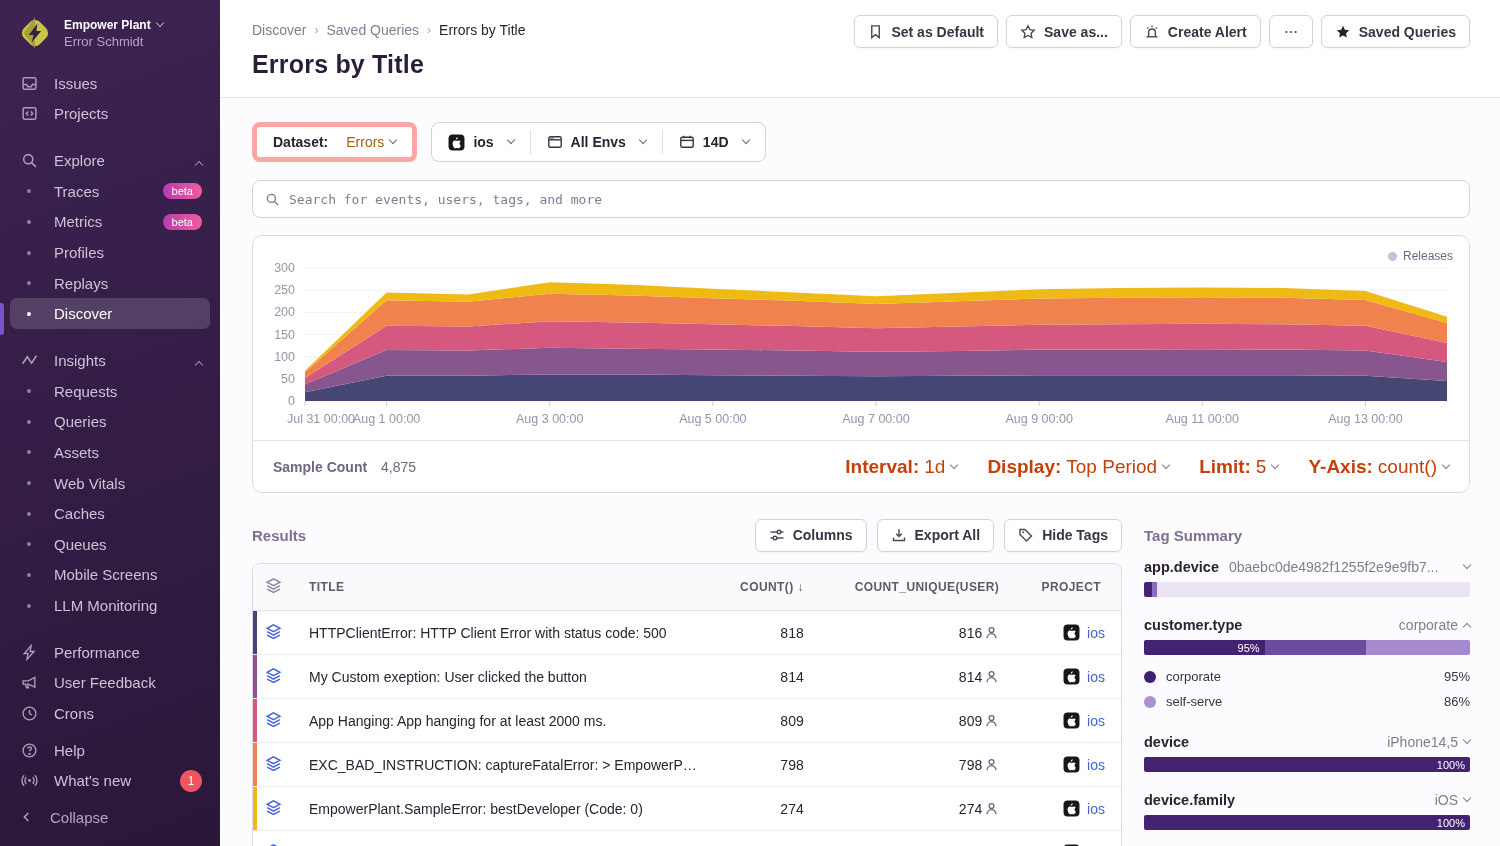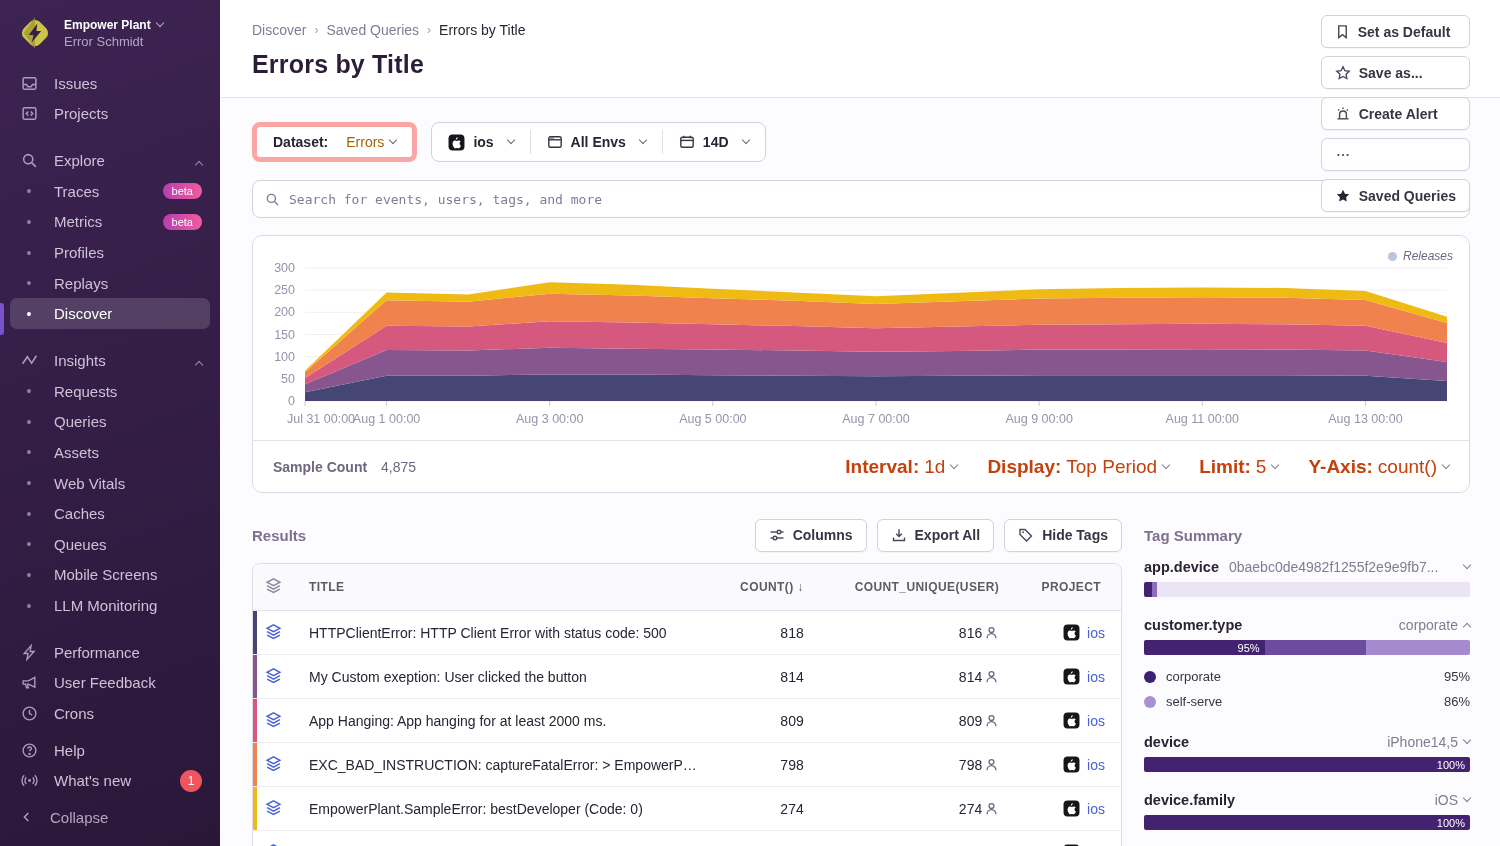--- a/index.html
+++ b/index.html
@@ -37,21 +37,21 @@
   .collapse-item .lbl { margin-left:16px; }
 
   
   .main { flex:1 1 auto; display:flex; flex-direction:column; background:#fcfbfd; }
   .pg-header { background:#ffffff; border-bottom:1px solid #e6e0ec; padding:22px 30px 18px 32px; position:relative; }
   .breadcrumb { font-size:14px; color:#857a93; display:flex; gap:8px; align-items:center; }
   .breadcrumb .crumb { cursor:pointer; }
   .breadcrumb .sep { color:#a99fb5; font-size:12px; }
   .breadcrumb .current { color:#2b2233; }
   .page-title { font-size:25px; font-weight:bold; color:#2b1d38; margin-top:12px; letter-spacing:0.2px; }
-  .header-actions { position:absolute; top:15px; right:30px; display:flex; gap:8px;flex-direction:column; }
+  .header-actions { position:absolute; top:15px; right:30px; display:flex; gap:8px; }
   .btn { display:flex; align-items:center; gap:8px; height:33px; padding:0 13px; background:#fff;
     border:1px solid #d6d0dc; border-radius:6px; font-size:14px; font-weight:bold; color:#3a3344;
     cursor:pointer; box-shadow:0 1px 1px rgba(40,30,60,0.03); white-space:nowrap; }
   .btn .icon { color:#4d4458; display:flex; }
 
   .content { padding:24px 30px 0 32px; flex:1 1 auto; overflow:hidden; }
 
   
   .filter-row { display:flex; gap:14px; }
   .pill { display:flex; align-items:center; background:#fff; border:5px solid #fca5a5; border-radius:8px;
@@ -65,21 +65,21 @@
 
   .search-bar { margin-top:18px; display:flex; align-items:center; gap:9px; background:#fff;
     border:1px solid #d6d0dc; border-radius:8px; height:38px; padding:0 12px; color:#857a93; }
   .search-bar input { border:none; outline:none; flex:1; font-family:"DejaVu Sans Mono", monospace;
     font-size:13px; color:#2b2233; background:transparent; }
   .search-bar input::placeholder { color:#857a93; }
 
   
   .chart-panel { margin-top:17px; background:#fff; border:1px solid #e0dae6; border-radius:10px; position:relative; }
   .chart-legend { position:absolute; top:13px; right:16px; display:flex; align-items:center; gap:6px;
-    font-size:12px; color:#6e6680;font-style:italic; }
+    font-size:12px; color:#6e6680; }
   .chart-legend .dot { width:9px; height:9px; border-radius:50%; }
   .chart-footer { border-top:1px solid #e6e0ec; height:52px; display:flex; align-items:center; padding:0 20px; }
   .sample { font-size:14px; color:#70667f; }
   .sample b { font-weight:bold; margin-right:10px; }
   .chart-controls { margin-left:auto; display:flex; gap:30px; }
   .ctl { font-size:19px; color:#c2410c; display:flex; align-items:center; cursor:pointer; }
   .ctl b { font-weight:bold; margin-right:5px; }
 
   
   .lower { display:flex; gap:22px; margin-top:24px; align-items:flex-start; }

